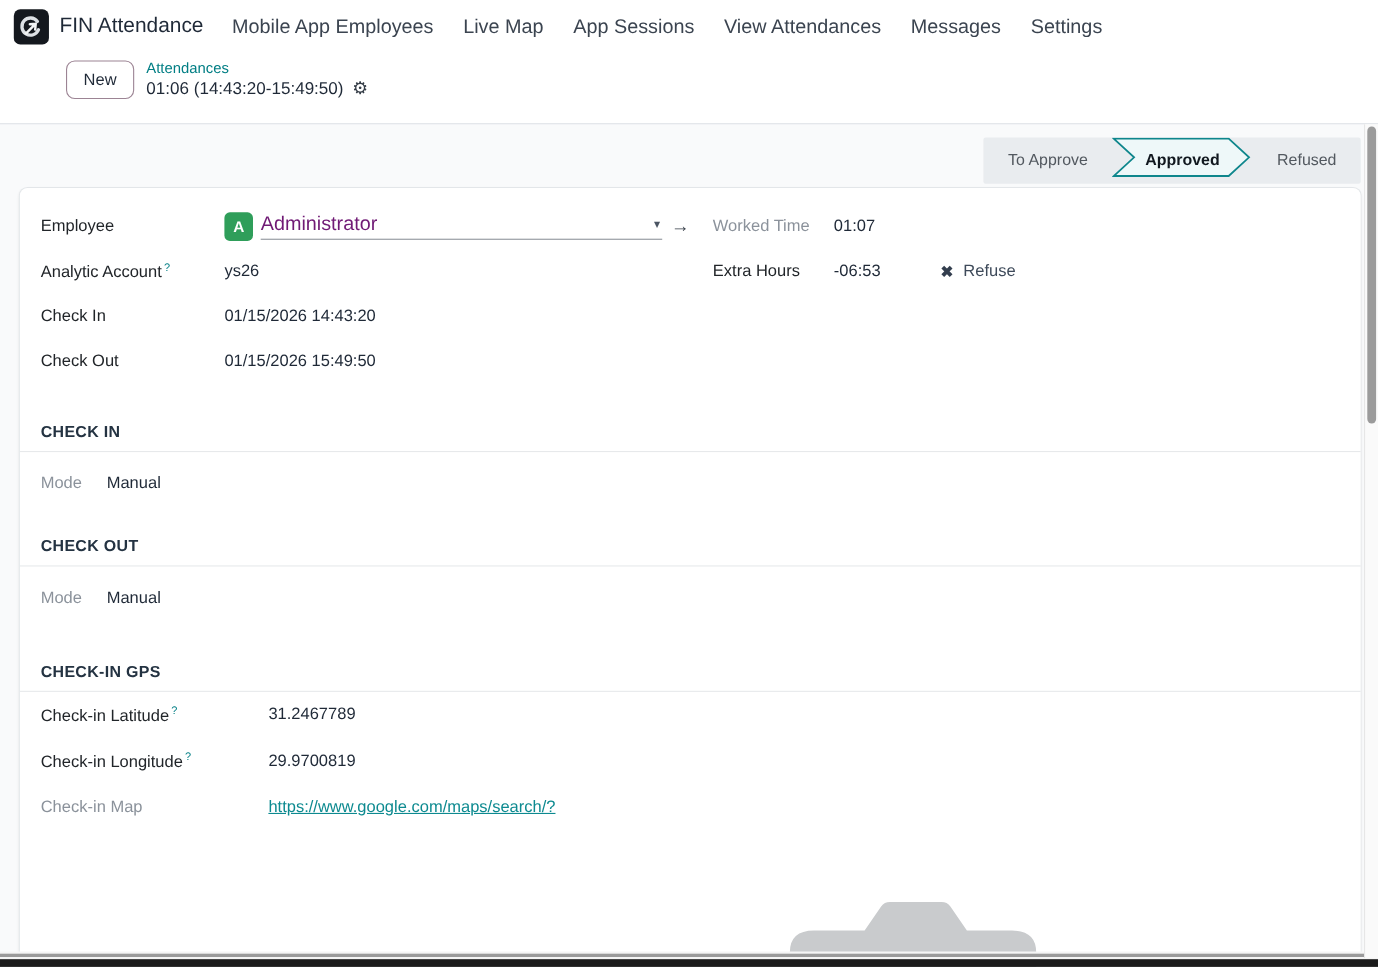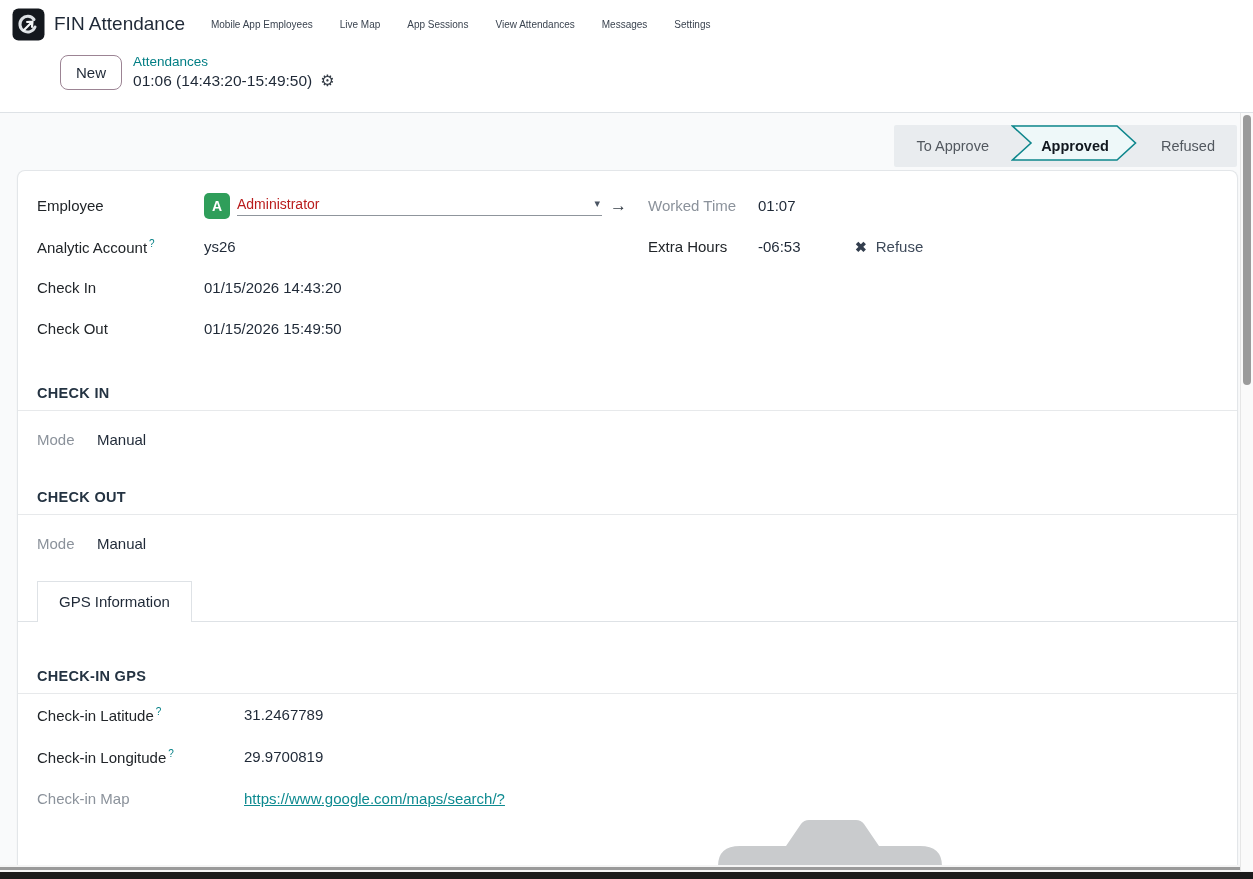--- a/index.html
+++ b/index.html
@@ -6,21 +6,21 @@
   html,body { background:#ffffff; }
   body { font-family:"Liberation Sans", sans-serif; color:#212529; }
   #canvas { position:relative; width:1253px; height:879px; background:#f9fafb; overflow:hidden; }
 
   
   .topbar { position:absolute; top:0; left:0; width:100%; height:113px; background:#fff; border-bottom:1px solid #dee2e6; z-index:2; }
   .navbar { display:flex; align-items:center; height:48px; padding:0 12px; }
   .logo { width:33px; height:33px; flex:0 0 auto; cursor:pointer; }
   .brand { font-size:19px; color:#1f2937; margin-left:9px; margin-right:26px; cursor:pointer; }
   .nav-links { display:flex; gap:27px; }
-  .nav-link { font-size:10px; color:#3b4450; cursor:pointer; white-space:nowrap; }
+  .nav-link { font-size:18px; color:#3b4450; cursor:pointer; white-space:nowrap; }
 
   .crumb-row { display:flex; align-items:center; padding:6px 16px 0 16px;margin-left:44px; }
   .btn-new { height:35px; padding:0 15px; background:#fff; border:1px solid #9c8494; border-radius:8px;
              font-size:15px; color:#1f2937; cursor:pointer; font-family:inherit; }
   .crumbs { margin-left:11px; line-height:1.25; }
   .crumb-parent { font-size:13.5px; color:#017e84; cursor:pointer; }
   .crumb-current-row { display:flex; align-items:center; gap:8px; }
   .crumb-current { font-size:15.5px; color:#1f2937; }
   .gear { font-size:16px; color:#343c46; cursor:pointer; line-height:1; }
 
@@ -44,21 +44,21 @@
   .f-value { color:#1f2937; }
   .right-col .field-row { padding-left:21px; }
   .right-col .f-label { width:110px; }
   .right-col .f-value { width:93px; }
 
   .help { color:#017e84; font-size:10px; vertical-align:super; margin-left:2px; cursor:pointer; }
 
   .avatar { width:26px; height:26px; border-radius:5px; background:#2f9e5a; color:#fff; font-size:14px; font-weight:700;
             display:flex; align-items:center; justify-content:center; flex:0 0 auto; margin-right:7px; }
   .m2o { display:flex; align-items:center; flex:1; max-width:378px; border-bottom:1px solid #8f959c; padding-bottom:3px; }
-  .m2o-input { flex:1; font-size:14px; color:#b91c1c; }
+  .m2o-input { flex:1; font-size:18px; color:#701a75; }
   .caret { font-size:11px; color:#4b5563; cursor:pointer; padding:0 2px; }
   .ext-arrow { font-size:17px; font-weight:700; color:#343c46; margin-left:8px; cursor:pointer; }
 
   .refuse { display:flex; align-items:center; gap:9px; color:#3e4a5a; font-size:15px; cursor:pointer; margin-left:4px; }
   .refuse .x { font-size:14px; font-weight:700; color:#333e4e; }
 
   .section-title { margin:36px -20px 0 -19px; padding:0 0 9px 19px; border-bottom:1px solid #e7e9eb;
                    font-size:14.5px; font-weight:700; color:#243342; letter-spacing:.3px; }
   .mode-row { display:flex; align-items:center; margin-top:14px; height:28px; font-size:15px; }
   .mode-label { width:60px; color:#8b929b; }
@@ -186,23 +186,20 @@
       <span class="mode-label">Mode</span>
       <span class="mode-value">Manual</span>
     </div>
 
     <div class="section-title">CHECK OUT</div>
     <div class="mode-row after-mode">
       <span class="mode-label">Mode</span>
       <span class="mode-value">Manual</span>
     </div>
 
-    <div class="tabs">
-      <span class="tab active">GPS Information</span>
-    </div>
 
     <div class="section-title gps-title">CHECK-IN GPS</div>
 
     <div class="gps-row first">
       <span class="f-label">
         <span>Check-in Latitude</span><sup class="help">?</sup>
       </span>
       <span class="f-value">31.2467789</span>
     </div>
 

